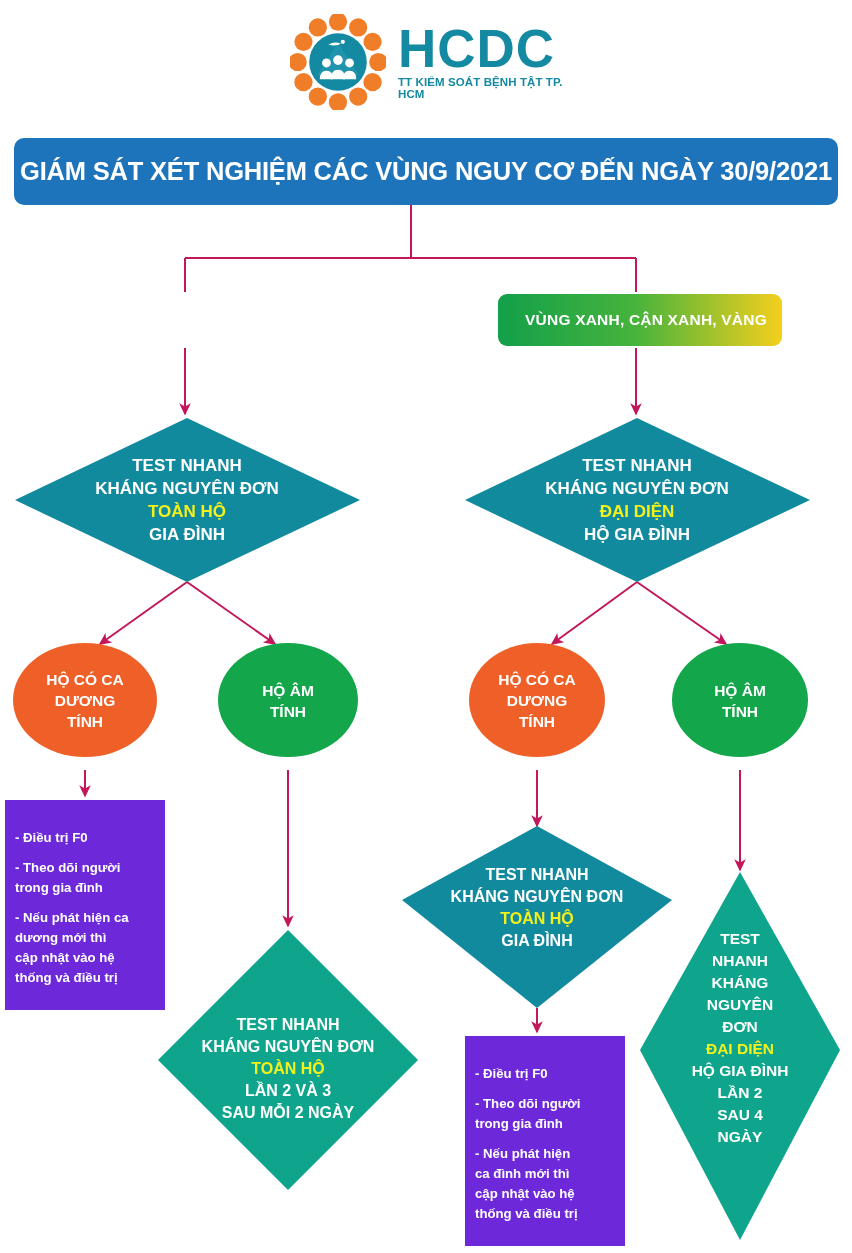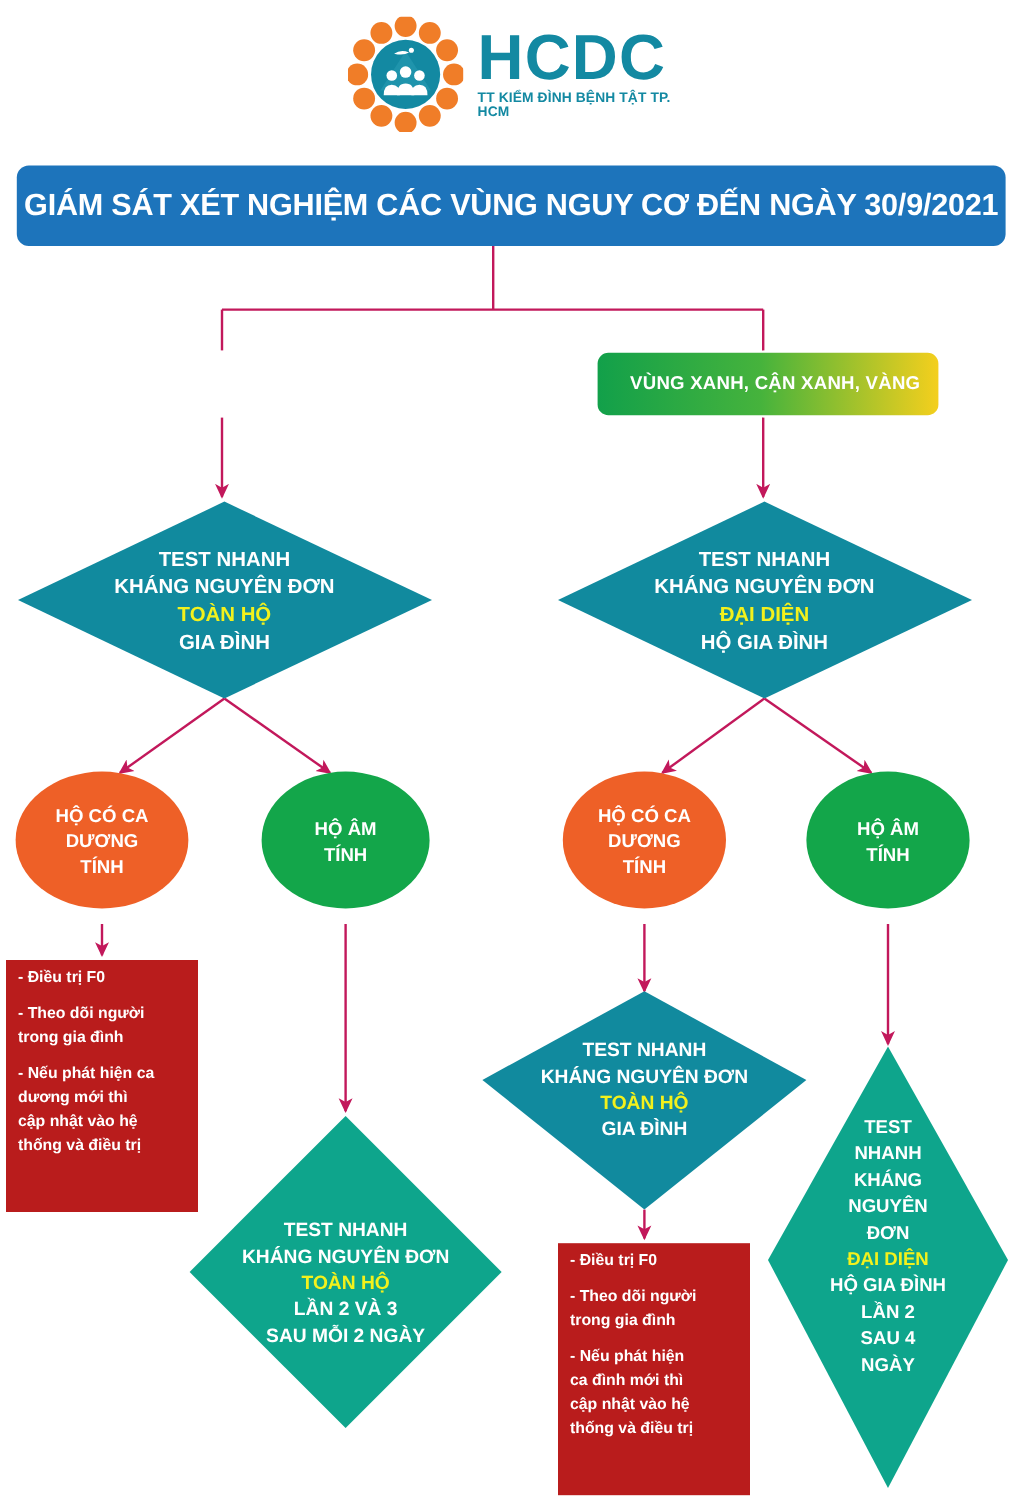--- a/index.html
+++ b/index.html
@@ -106,23 +106,23 @@
     font-weight: bold;
     fill: #ffffff;
     text-anchor: middle;
     dominant-baseline: middle;
   }
   .hl { fill: #f3f11c; }
 
   
   .note {
     position: absolute;
-    background: #b91c1c;
+    background: #6d28d9;
     box-sizing: border-box;
-    padding: 4px 12px 10px 10px;
+    padding: 28px 12px 10px 10px;
   }
   #note-left { left: 5px; top: 800px; width: 160px; height: 210px; }
   #note-right { left: 465px; top: 1036px; width: 160px; height: 210px; }
   .note-item {
     color: #ffffff;
     font-weight: bold;
     font-size: 13.2px;
     line-height: 1.52;
     margin-bottom: 10px;
     white-space: pre-line;
@@ -159,21 +159,21 @@
         <circle cx="38" cy="51" r="4.6"></circle>
         <path d="M31 68 q0 -9 7 -9 q7 0 7 9 z"></path>
         <circle cx="50" cy="48" r="5"></circle>
         <path d="M42.5 68 q0 -10 7.5 -10 q7.5 0 7.5 10 z"></path>
         <circle cx="62" cy="51" r="4.6"></circle>
         <path d="M55 68 q0 -9 7 -9 q7 0 7 9 z"></path>
       </g>
     </svg>
     <div class="logo-text">
       <div class="logo-acronym">HCDC</div>
-      <div class="logo-sub">TT KIỂM ĐÌNH BỆNH TẬT TP. HCM</div>
+      <div class="logo-sub">TT KIỂM SOÁT BỆNH TẬT TP. HCM</div>
     </div>
   </div>
 
   <div class="title-banner">
     <span>GIÁM SÁT XÉT NGHIỆM CÁC VÙNG NGUY CƠ ĐẾN NGÀY 30/9/2021</span>
   </div>
 
   <div class="pill" id="pill-right">
     <span>VÙNG XANH, CẬN XANH, VÀNG</span>
   </div>

